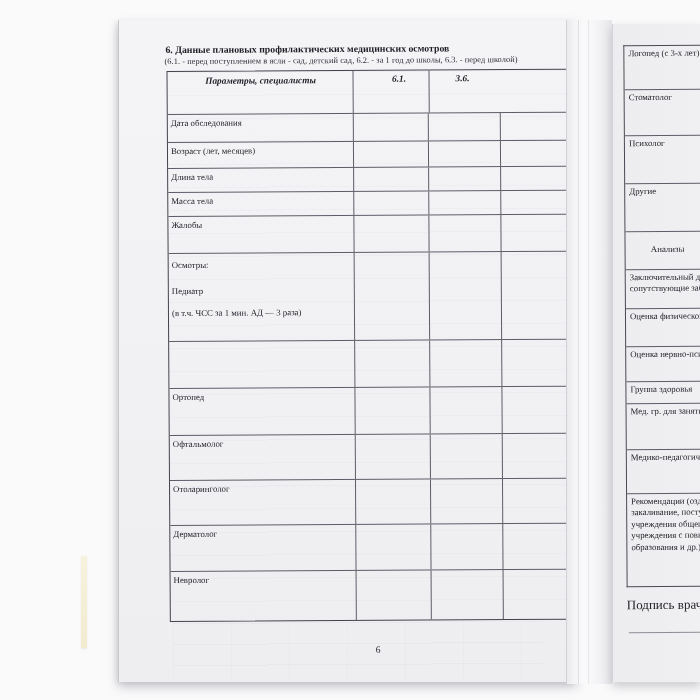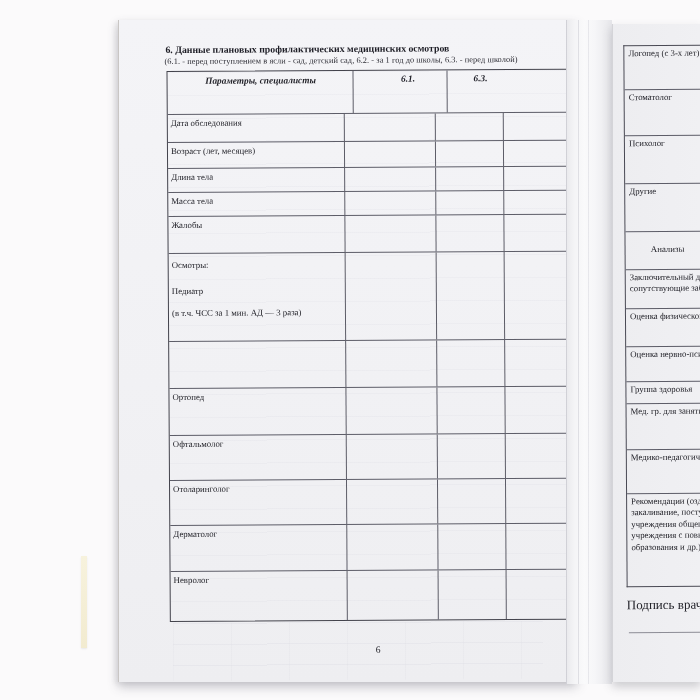--- a/index.html
+++ b/index.html
@@ -32,21 +32,21 @@
     position:absolute;left:49px;top:50px;width:399px;
     border:1.4px solid #43434c;
     background:
       repeating-linear-gradient(180deg, rgba(120,120,150,.045) 0 1px, transparent 1px 23px);
   }
   .lrow{display:flex;box-sizing:border-box;border-top:1px solid #5d5d68;}
   .lrow:first-child{border-top:none;}
   .lcell{box-sizing:border-box;border-right:1px solid #5d5d68;}
   .lcell:last-child{border-right:none;}
   .c-lab{width:186px;padding:3px 2px 0 3px;font-size:8.8px;line-height:1.3;color:#23232a;}
-  .c-v1{width:94px;padding-left:16px;}
+  .c-v1{width:76px;padding-left:16px;}
   .c-v2{width:72px;}
   .c-v3{width:66px;}
   .hdr .c-lab{text-align:center;font-weight:700;font-style:italic;font-size:9.3px;padding-top:3px;}
   .hdr .hv{font-weight:700;font-style:italic;font-size:9.3px;text-align:center;padding-top:3px;color:#1e1e26;}
   .mline{display:block;}
   .ml-1{margin-top:3px;}
   .ml-2{margin-top:15px;}
   .ml-3{margin-top:10px;}
 
   .page-num{
@@ -110,21 +110,21 @@
   <div class="page-left">
     <div class="tilt">
       <div class="sec-title">6. Данные плановых профилактических медицинских осмотров</div>
       <div class="sec-subtitle">(6.1. - перед поступлением в ясли - сад, детский сад, 6.2. - за 1 год до школы, 6.3. - перед школой)</div>
 
       <div class="ltable">
 
         <div class="lrow hdr" style="height:42px">
           <div class="lcell c-lab">Параметры, специалисты</div>
           <div class="lcell c-v1 hv">6.1.</div>
-          <div class="lcell c-v3 hv">6.3.</div>
+          <div class="lcell c-v3 hv">3.6.</div>
         </div>
 
         <div class="lrow" style="height:28px">
           <div class="lcell c-lab">Дата обследования</div>
           <div class="lcell c-v1"></div>
           <div class="lcell c-v2"></div>
           <div class="lcell c-v3"></div>
         </div>
 
         <div class="lrow" style="height:26px">

